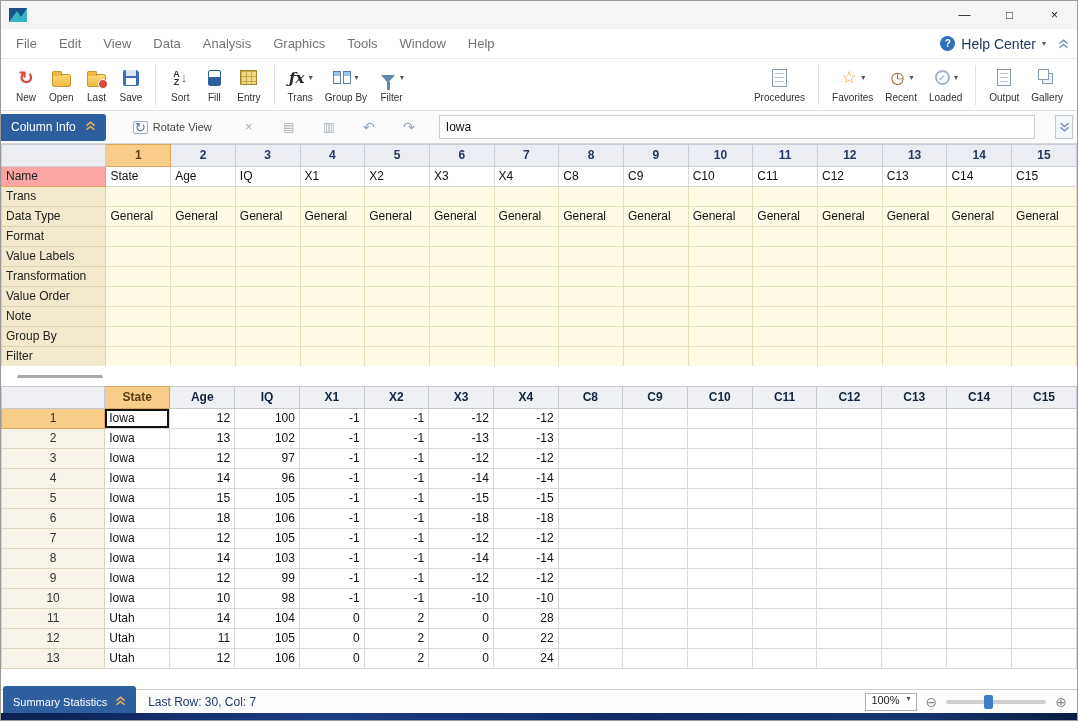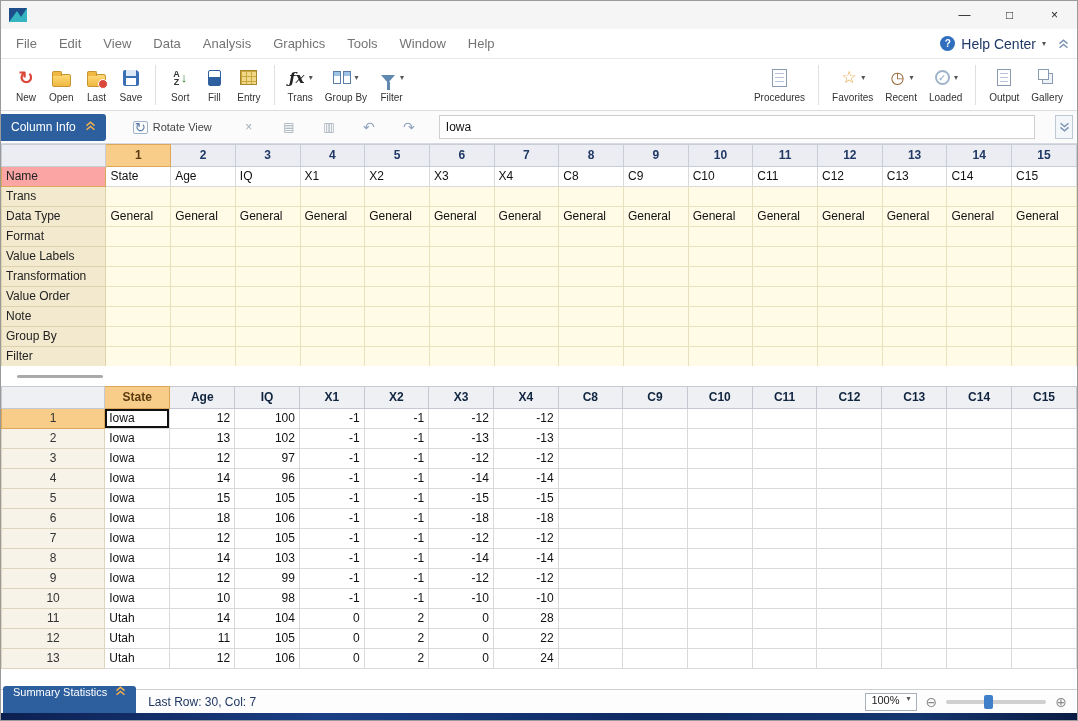--- a/index.html
+++ b/index.html
@@ -89,21 +89,21 @@
   .dg-head td { height:22px; line-height:21px; background:#eef0f4; border:1px solid #c6c9d2; text-align:center; font-weight:bold; color:#10243e; }
   .dg-head td.sel { background:#f8cd8a; border-color:#dba85a; color:#5a3a10; }
   td.rowh { background:#f7f3e8; border:1px solid #ddd5bd; text-align:center; color:#333; }
   td.rowh.sel { background:#f8cd8a; border-color:#dba85a; }
   td.txt { border:1px solid #d9d9d9; text-align:left; color:#111; background:#fff; }
   td.numv { border:1px solid #d9d9d9; text-align:right; color:#111; background:#fff; }
   td.active-cell { box-shadow:inset 0 0 0 2px #111; }
 
   
   .statusbar { height:24px; flex:0 0 24px; display:flex; align-items:center; gap:12px; border-top:1px solid #cfcfcf; background:#fdfdfd; }
-  .sum-btn { height:32px; margin-left:2px; background:#2d5f9e; color:#fff; border:none; border-radius:3px; font-size:11px; display:flex; gap:8px; padding:0 10px; font-family:inherit; }
+  .sum-btn { height:32px; margin-left:2px; background:#2d5f9e; color:#fff; border:none; border-radius:3px; font-size:11px; display:flex; align-items:center; gap:8px; padding:8px 10px; font-family:inherit; }
   .pos-text { font-size:12px; color:#1f3864; }
   .sb-right { margin-left:auto; display:flex; align-items:center; gap:9px; padding-right:10px; }
   .zoom-select { border:1px solid #a9b0ba; background:#fff; height:18px; display:flex; gap:7px; padding:0 5px; font-size:11px; color:#222; }
   .zoom-glyph { font-size:14px; color:#8a8a8a; }
   .slider-track { width:100px; height:4px; background:#cfcfcf; border-radius:2px; position:relative; }
   .slider-thumb { position:absolute; left:38px; top:-5px; width:9px; height:14px; background:#3f7ec9; border-radius:2px; }
 
   .desktop-strip { height:7px; flex:0 0 7px; background:linear-gradient(90deg,#0c2050,#1b3f86 30%,#0e2a63 60%,#15366f 85%,#0a1c44); }
 </style>
 </head>

